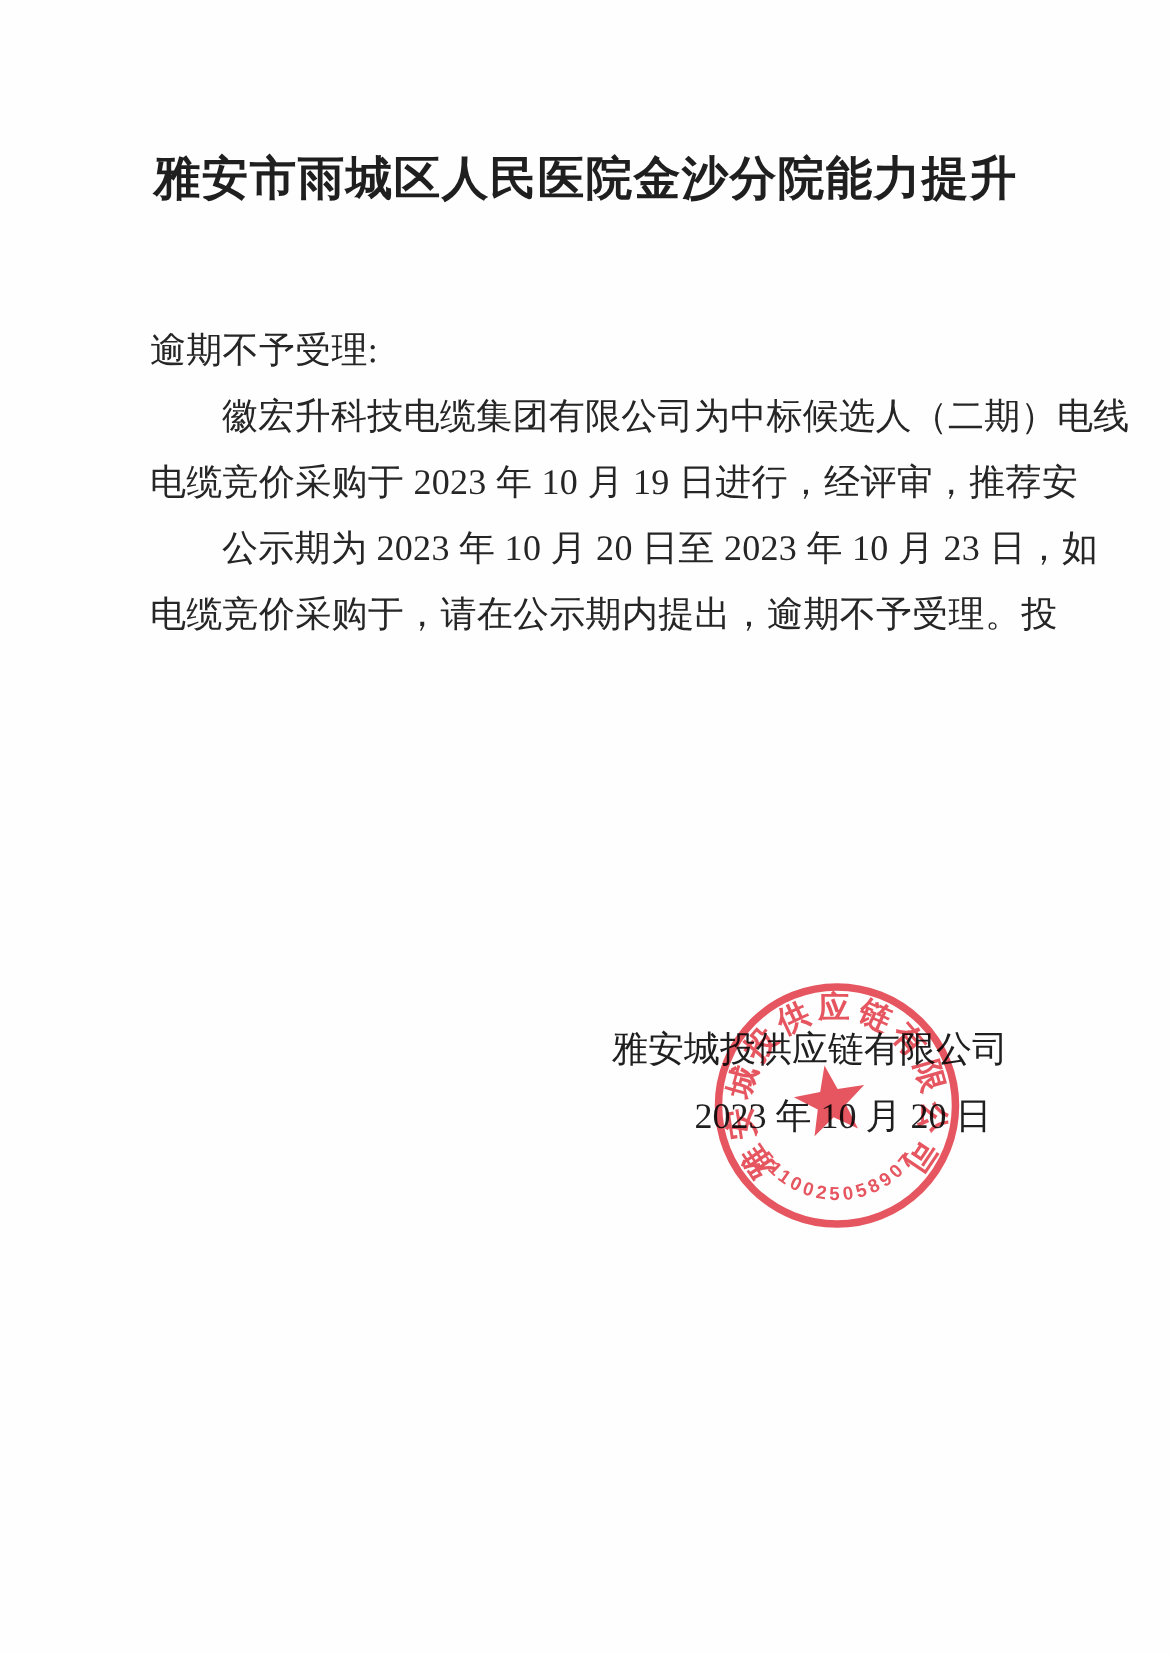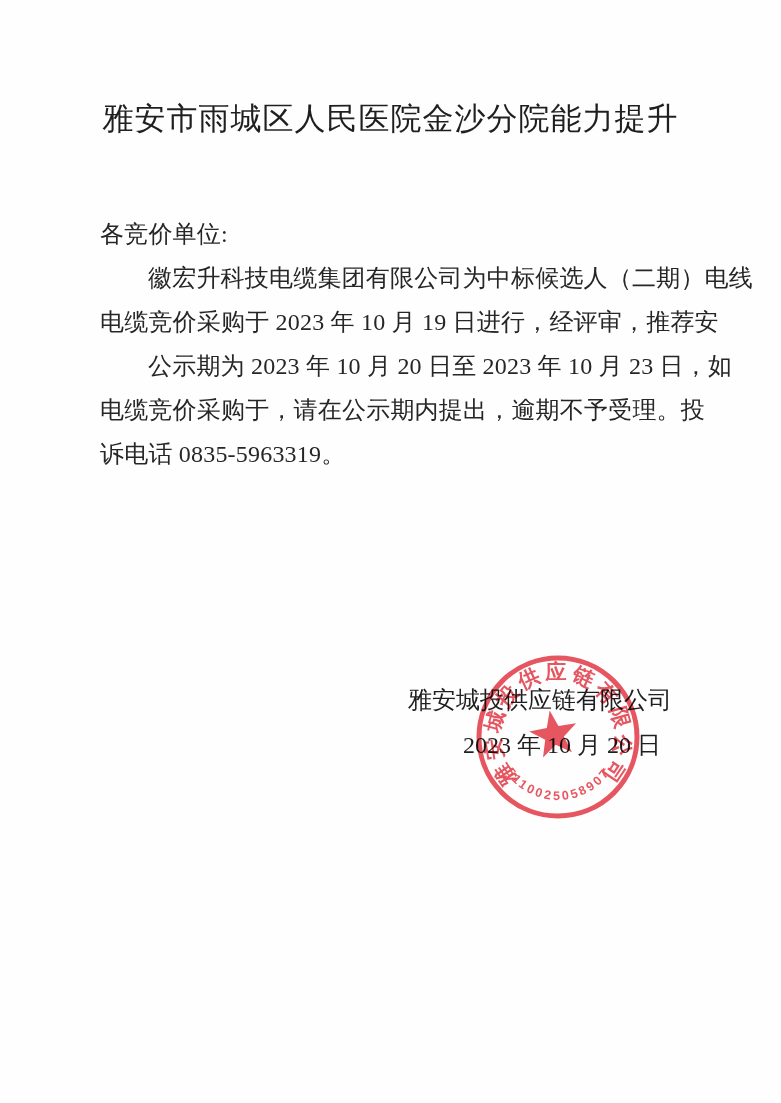--- a/index.html
+++ b/index.html
@@ -15,21 +15,21 @@
     overflow: hidden;
   }
 
   .doc-title {
     position: absolute;
     top: 86px;
     left: 0;
     right: 0;
     text-align: center;
     font-size: 31px;
-    font-weight: normal;
+    font-weight: bold;
     line-height: 66px;
     letter-spacing: 1px;
     color: #1f1f1f;
   }
 
   .doc-body {
     position: absolute;
     top: 212px;
     left: 100px;
     width: 586px;
@@ -65,26 +65,25 @@
 </head>
 <body>
 
 <div class="page">
 
   <div class="doc-title">
     <div>雅安市雨城区人民医院金沙分院能力提升</div>
   </div>
 
   <div class="doc-body">
-    <div class="doc-line">各竞价单位:</div>
+    <div class="doc-line">逾期不予受理:</div>
     <div class="doc-line indent">徽宏升科技电缆集团有限公司为中标候选人（二期）电线</div>
     <div class="doc-line">电缆竞价采购于 2023 年 10 月 19 日进行，经评审，推荐安</div>
     <div class="doc-line indent">公示期为 2023 年 10 月 20 日至 2023 年 10 月 23 日，如</div>
     <div class="doc-line">电缆竞价采购于，请在公示期内提出，逾期不予受理。投</div>
-    <div class="doc-line">诉电话 0835-5963319。</div>
   </div>
 
   <div class="sig-line sig-company">雅安城投供应链有限公司</div>
   <div class="sig-line sig-date">2023 年 10 月 20 日</div>
 
   <svg class="seal" width="172" height="172" viewBox="0 0 172 172" xmlns="http://www.w3.org/2000/svg">
     <defs>
       <path id="sealTopArc" d="M 48.7 130.4 A 58 58 0 1 1 123.3 130.4" fill="none"></path>
       <path id="sealBottomArc" d="M 31.4 117.5 A 63 63 0 0 0 140.6 117.5" fill="none"></path>
     </defs>

